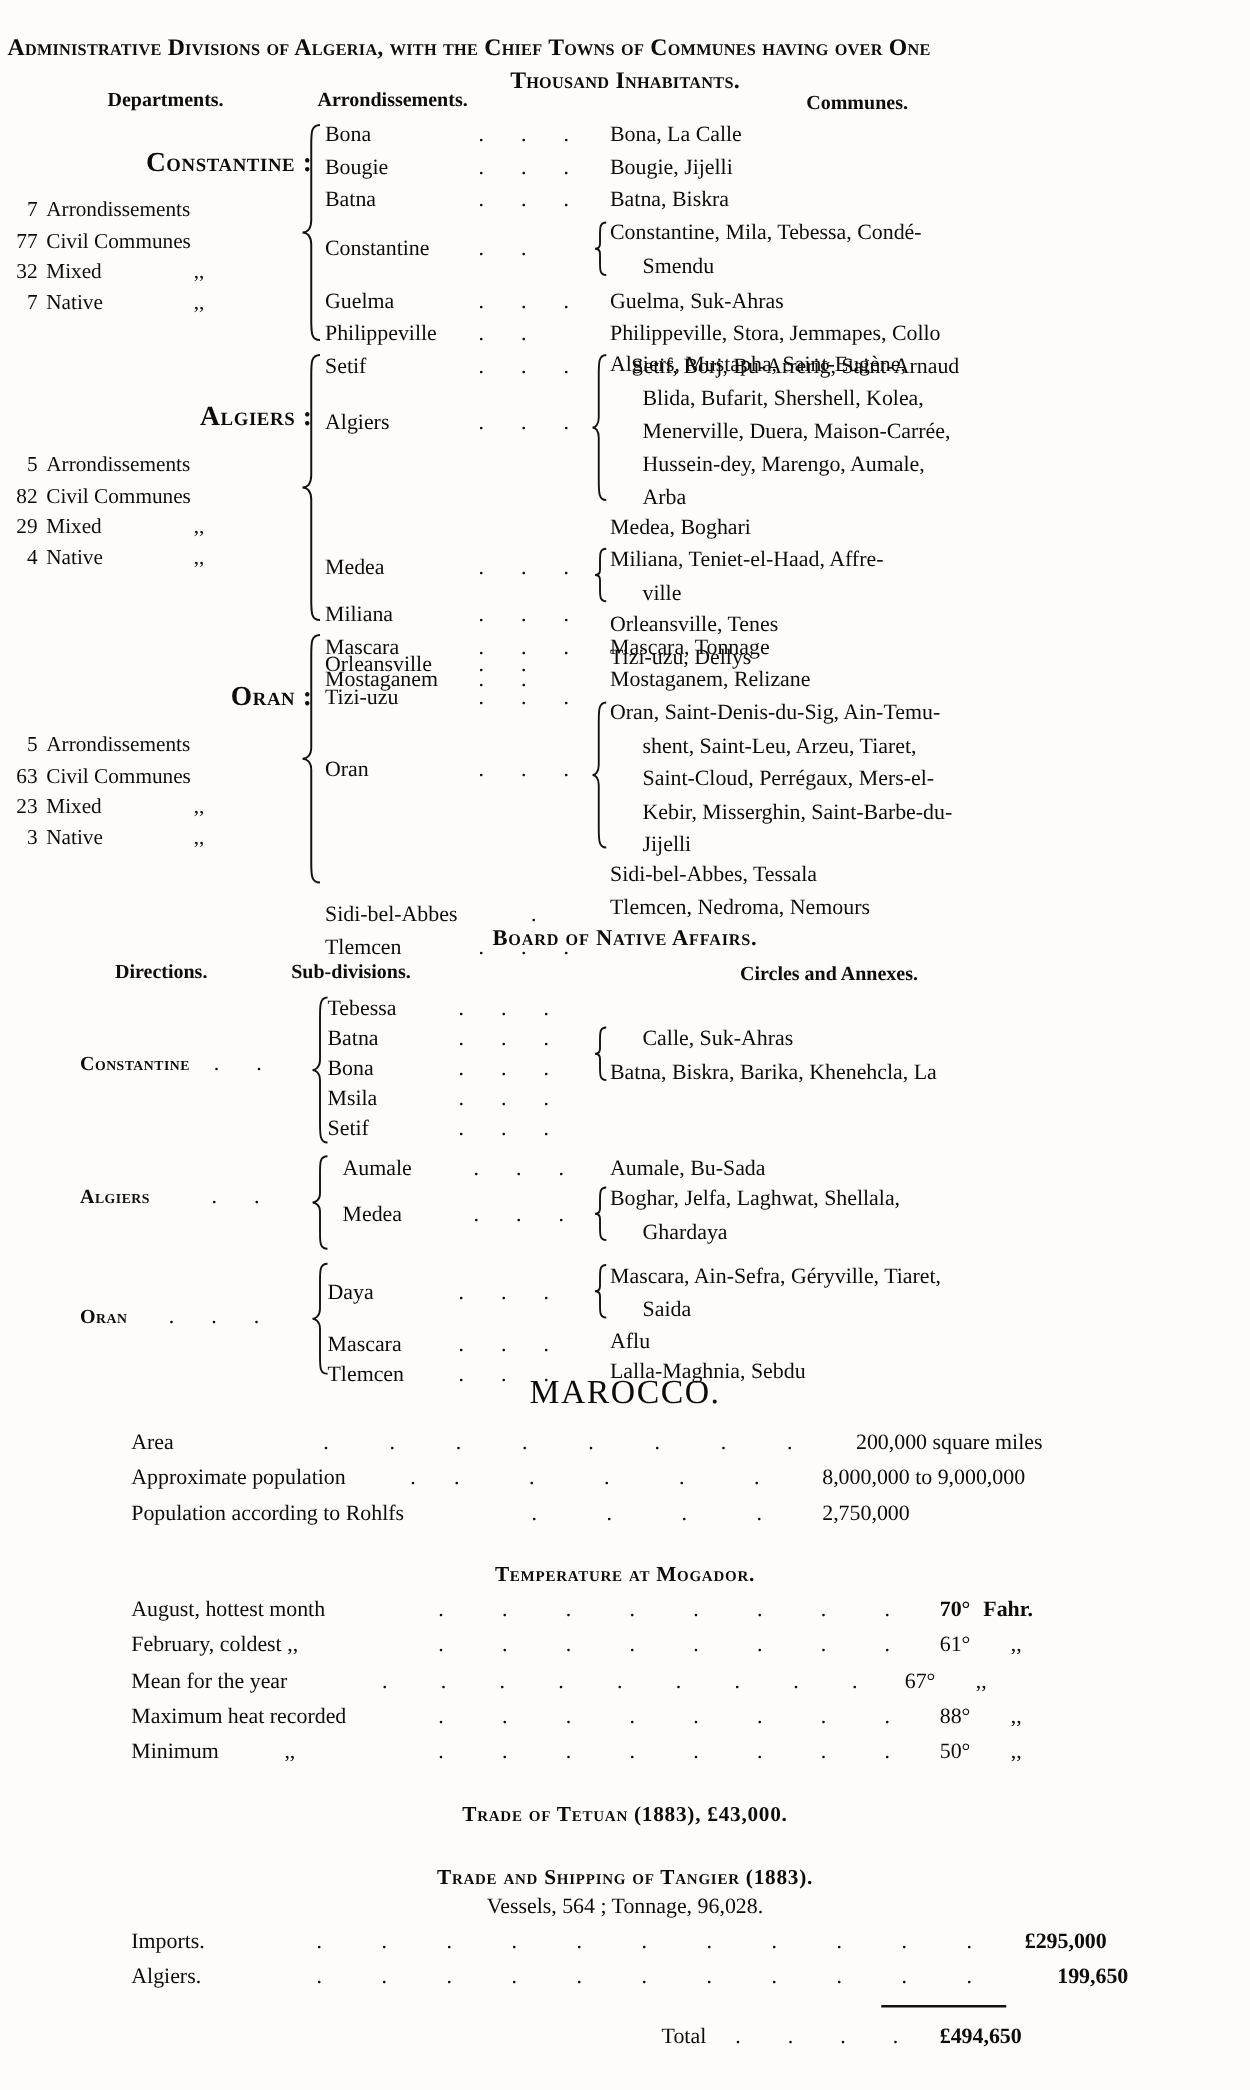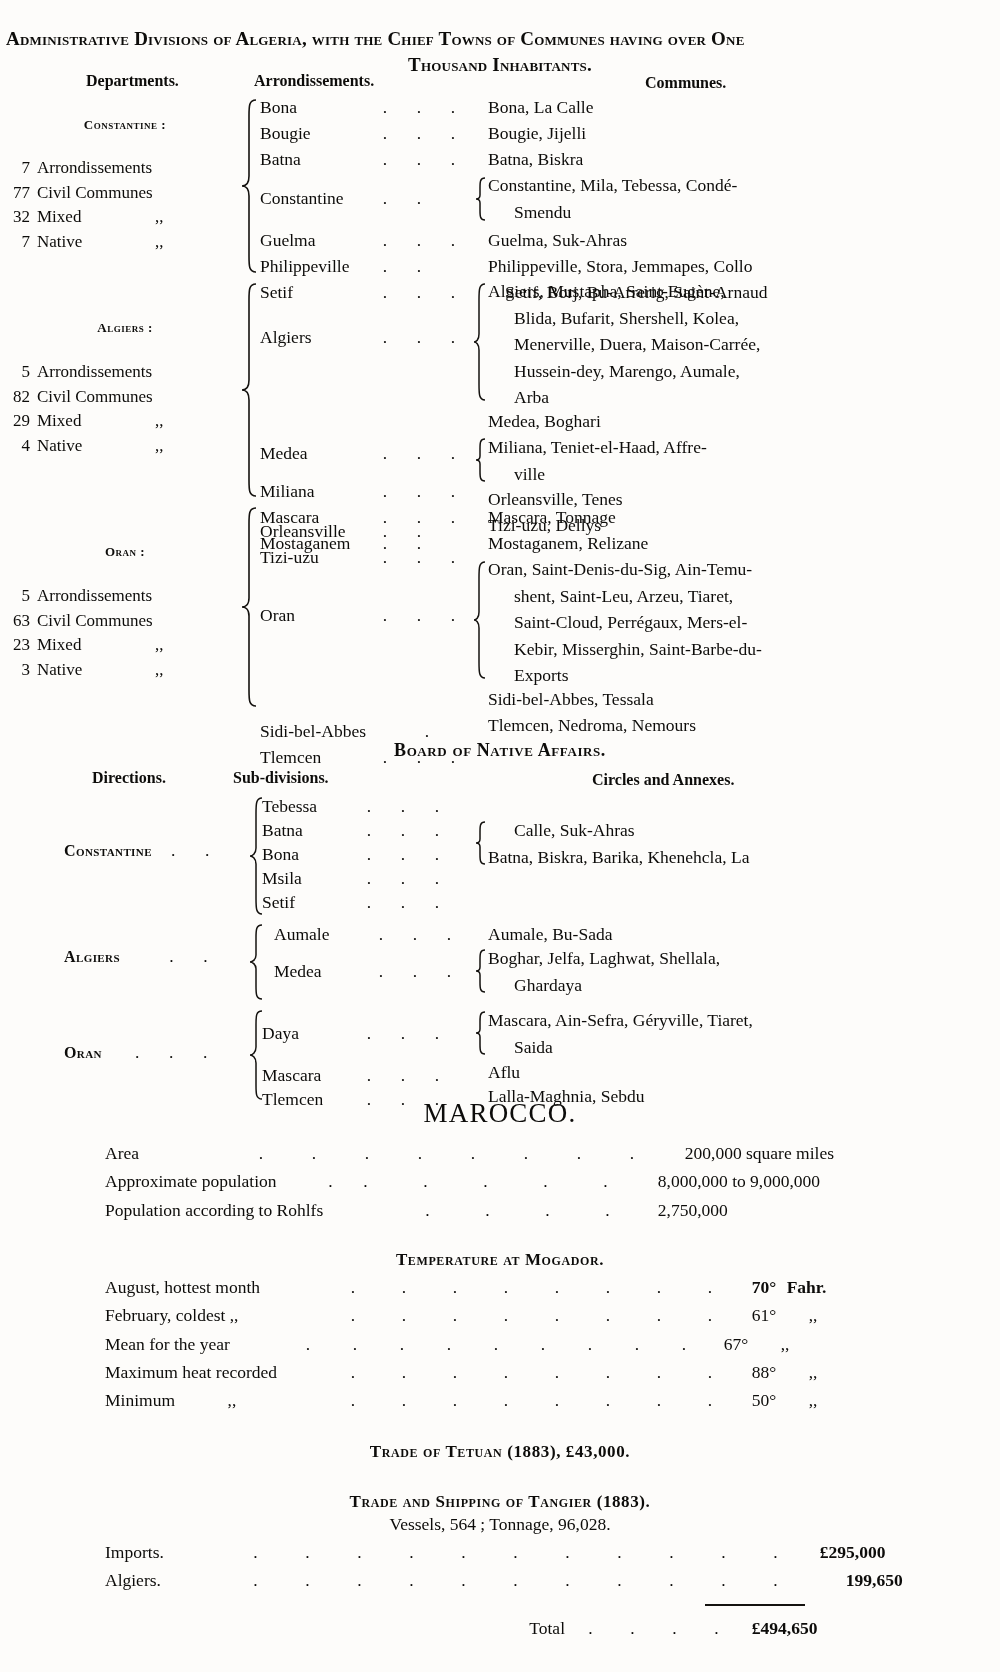--- a/index.html
+++ b/index.html
@@ -19,21 +19,21 @@
     font-size:19px; font-weight:bold; text-align:left;
     line-height:1.38; font-variant:small-caps; letter-spacing:.2px;
   }
   .ttl .l2 { display:block; text-align:center; }
   .sect-head {
     text-align:center; font-size:17px; font-weight:bold;
     font-variant:small-caps; letter-spacing:.6px;
   }
   .colhead { font-size:16px; font-weight:bold; }
 
-  .dept-name { text-align:center; font-size:13px; font-variant:small-caps;
+  .dept-name { text-align:right; font-size:22px; font-variant:small-caps;
                font-weight:bold; letter-spacing:.5px; }
   .dept-stats { font-size:17px; line-height:1.45; }
   .dept-stats div { white-space:pre; }
   .dept-stats .num { display:inline-block; width:30px; text-align:right; }
   .dept-stats .lab { display:inline-block; margin-left:7px; }
   .dept-stats .dq  { display:inline-block; width:118px; }
 
   .arr-row { font-size:17.5px; line-height:1.52; white-space:nowrap; }
   .arr-name { display:inline-block; }
   .leaders  { display:inline-block; }
@@ -186,21 +186,21 @@
         <div class="com-row" style="height:26px;">Mascara, Tonnage</div>
         <div class="com-row" style="height:26px;">Mostaganem, Relizane</div>
         <div style="position:relative;height:130px;">
           <svg style="position:absolute;left:-16px;top:4px;" width="15" height="122" viewBox="0 0 15 122">
             <path d="M13 2 C7 2 7 8 7 18 L7 52 C7 58 4 60 2 60 C4 60 7 62 7 68 L7 102 C7 112 7 118 13 118" fill="none" stroke="#14120f" stroke-width="1.5"></path>
           </svg>
           <div class="com-row">Oran, Saint-Denis-du-Sig, Ain-Temu-</div>
           <div class="com-row indent">shent,  Saint-Leu,  Arzeu,  Tiaret,</div>
           <div class="com-row indent">Saint-Cloud,  Perrégaux,  Mers-el-</div>
           <div class="com-row indent">Kebir, Misserghin, Saint-Barbe-du-</div>
-          <div class="com-row indent">Exports</div>
+          <div class="com-row indent">Jijelli</div>
         </div>
         <div class="com-row" style="height:26px;">Sidi-bel-Abbes, Tessala</div>
         <div class="com-row" style="height:26px;">Tlemcen, Nedroma, Nemours</div>
       </div>
     </div>
   </div>
 
   <div style="position:absolute;left:0;top:740px;width:1000px;">
     <div class="sect-head" style="font-size:18px;">Board of Native Affairs.</div>
 

